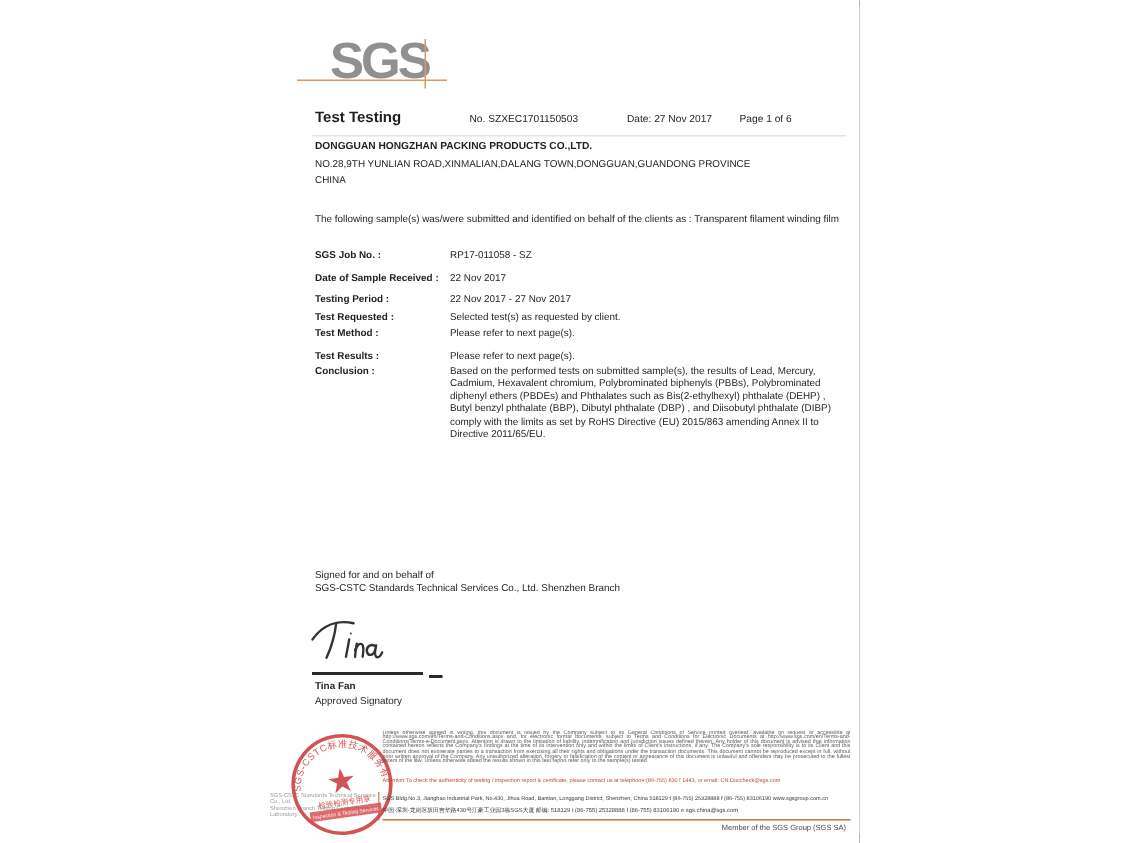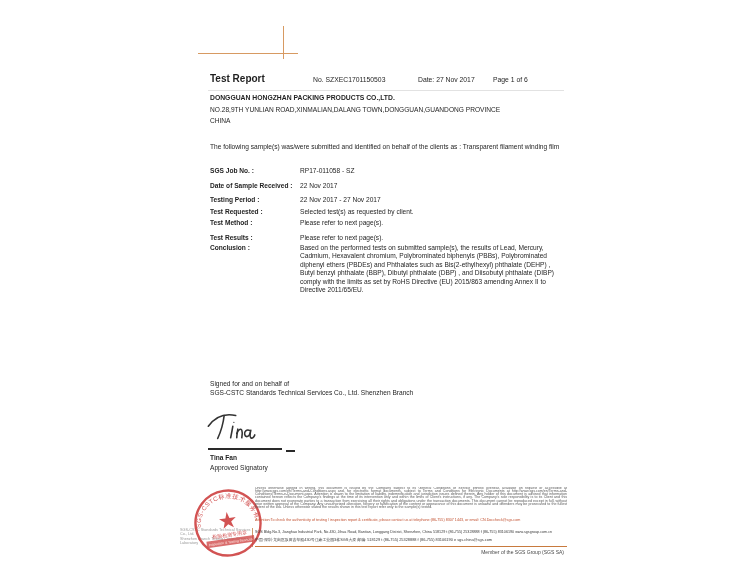--- a/index.html
+++ b/index.html
@@ -66,24 +66,25 @@
 </head>
 <body>
 
 <div class="canvas">
   <div class="bar-top"></div>
   <div class="bar-bottom"></div>
   <div class="bar-right"></div>
 
   <div class="page">
 
+    <div class="abs logo">SGS</div>
     <div class="abs crop-h"></div>
     <div class="abs crop-v"></div>
 
-    <div class="abs title">Test Report</div>
+    <div class="abs title">Test Testing</div>
     <div class="abs hmeta report-no">No. SZXEC1701150503</div>
     <div class="abs hmeta hdate">Date: 27 Nov 2017</div>
     <div class="abs hmeta hpage">Page 1 of 6</div>
     <div class="abs header-rule"></div>
 
     <div class="abs client-name">DONGGUAN HONGZHAN PACKING PRODUCTS CO.,LTD.</div>
     <div class="abs client-addr">NO.28,9TH YUNLIAN ROAD,XINMALIAN,DALANG TOWN,DONGGUAN,GUANDONG PROVINCE</div>
     <div class="abs client-country">CHINA</div>
 
     <div class="abs sample">The following sample(s) was/were submitted and identified on behalf of the clients as : Transparent filament winding film</div>

